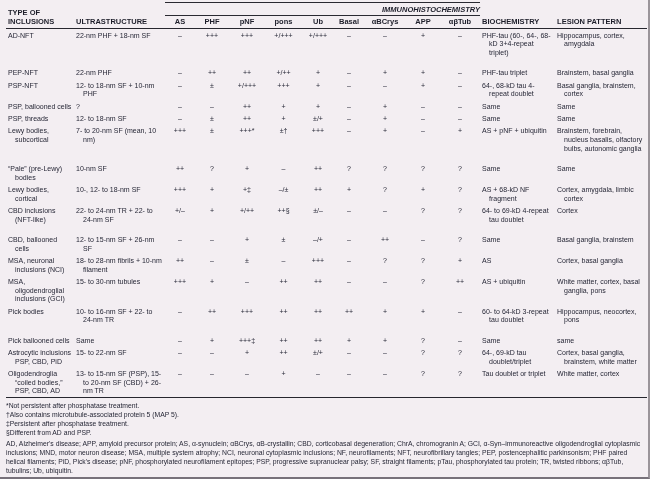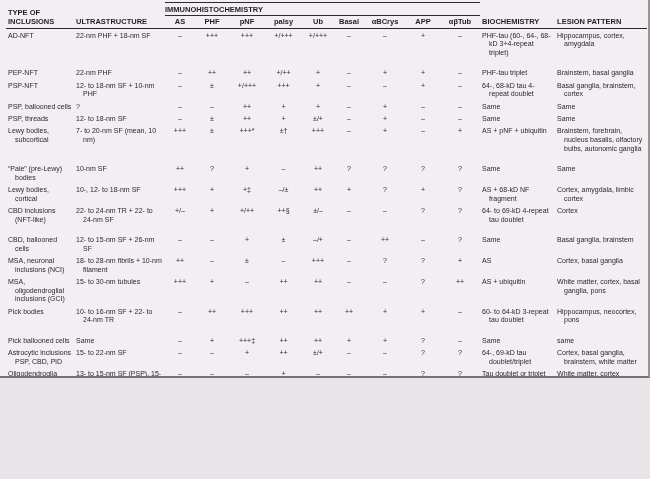--- a/index.html
+++ b/index.html
@@ -1,32 +1,32 @@
 <!DOCTYPE html>
 <html><head>
 <meta charset="utf-8">
 <style>
   html,body{margin:0;padding:0;background:#e9e4e8;}
   .page{
-    width:650px;height:378px;box-sizing:border-box;
+    width:650px;height:479px;box-sizing:border-box;
     background:#f3eef2;
     border-right:2px solid #9a949a;border-bottom:2px solid #77717a;
     padding:2px 3px 2px 6px;
     font-family:"Liberation Sans",sans-serif;
     color:#262736;
     overflow:hidden;
     position:relative;
   }
   table.ref{border-collapse:collapse;width:641px;table-layout:fixed;}
   col.c1{width:68px}col.c2{width:91px}col.c3{width:30px}col.c4{width:34px}
   col.c5{width:36px}col.c6{width:37px}col.c7{width:32px}col.c8{width:30px}
   col.c9{width:42px}col.c10{width:34px}col.c11{width:40px}col.c12{width:75px}
   col.c13{width:92px}
   th{font-size:7.5px;font-weight:bold;color:#1d1e2a;padding:1px 2px 2px 2px;text-align:left;line-height:1.2;}
-  .h-ihc-group{text-align:left;border-top:1.3px solid #2a2a32;border-bottom:1px solid #2a2a32;padding:2px 0 1px 0;}
+  .h-ihc-group{text-align:right;border-top:1.3px solid #2a2a32;border-bottom:1px solid #2a2a32;padding:2px 0 1px 0;font-style:italic;}
   .hdr-row1 th[rowspan]{vertical-align:bottom;}
   .h-ihc{text-align:center;}
   thead tr.hdr-row2 th, thead th[rowspan]{border-bottom:1.6px solid #26262e;}
   tbody{border-bottom:1.6px solid #26262e;}
   td{font-size:7px;line-height:1.25;vertical-align:top;padding:2.5px 2px 1px 2px;}
   td.c-text{padding-left:9px;text-indent:-7px;}
   td.c-ihc{text-align:center;}
   tr.gap td{padding-bottom:9px;}
   .footnotes{margin-top:4px;}
   .fn-line{font-size:6.8px;line-height:1.32;color:#262736;}
@@ -57,21 +57,21 @@
         <th rowspan="2">TYPE OF INCLUSIONS</th>
         <th rowspan="2">ULTRASTRUCTURE</th>
         <th colspan="9" class="h-ihc-group">IMMUNOHISTOCHEMISTRY</th>
         <th rowspan="2">BIOCHEMISTRY</th>
         <th rowspan="2">LESION PATTERN</th>
       </tr>
       <tr class="hdr-row2">
         <th class="h-ihc">AS</th>
         <th class="h-ihc">PHF</th>
         <th class="h-ihc">pNF</th>
-        <th class="h-ihc">palsy</th>
+        <th class="h-ihc">pons</th>
         <th class="h-ihc">Ub</th>
         <th class="h-ihc">Basal</th>
         <th class="h-ihc">αBCrys</th>
         <th class="h-ihc">APP</th>
         <th class="h-ihc">αβTub</th>
       </tr>
     </thead>
     <tbody>
         <tr class="gap">
           <td class="c-text">AD-NFT</td>

